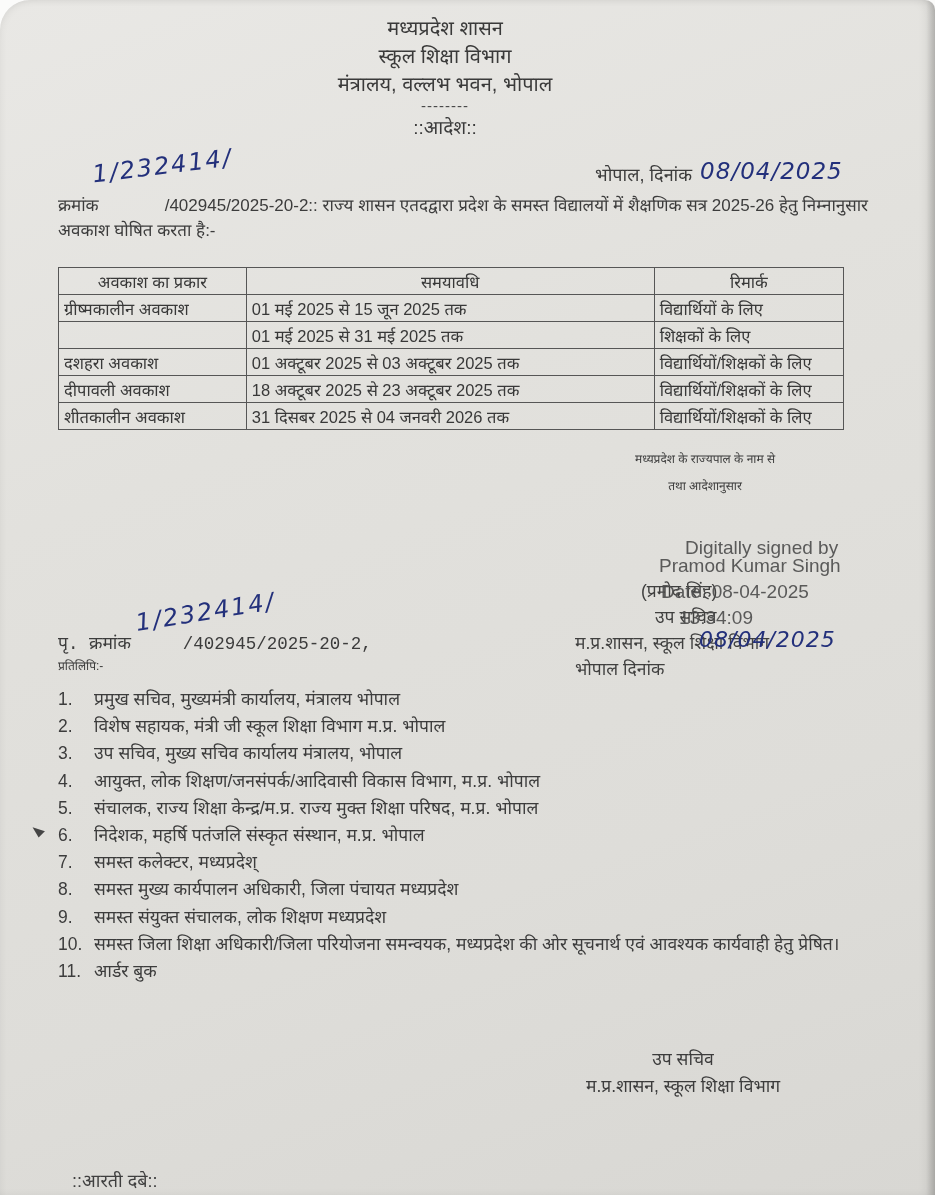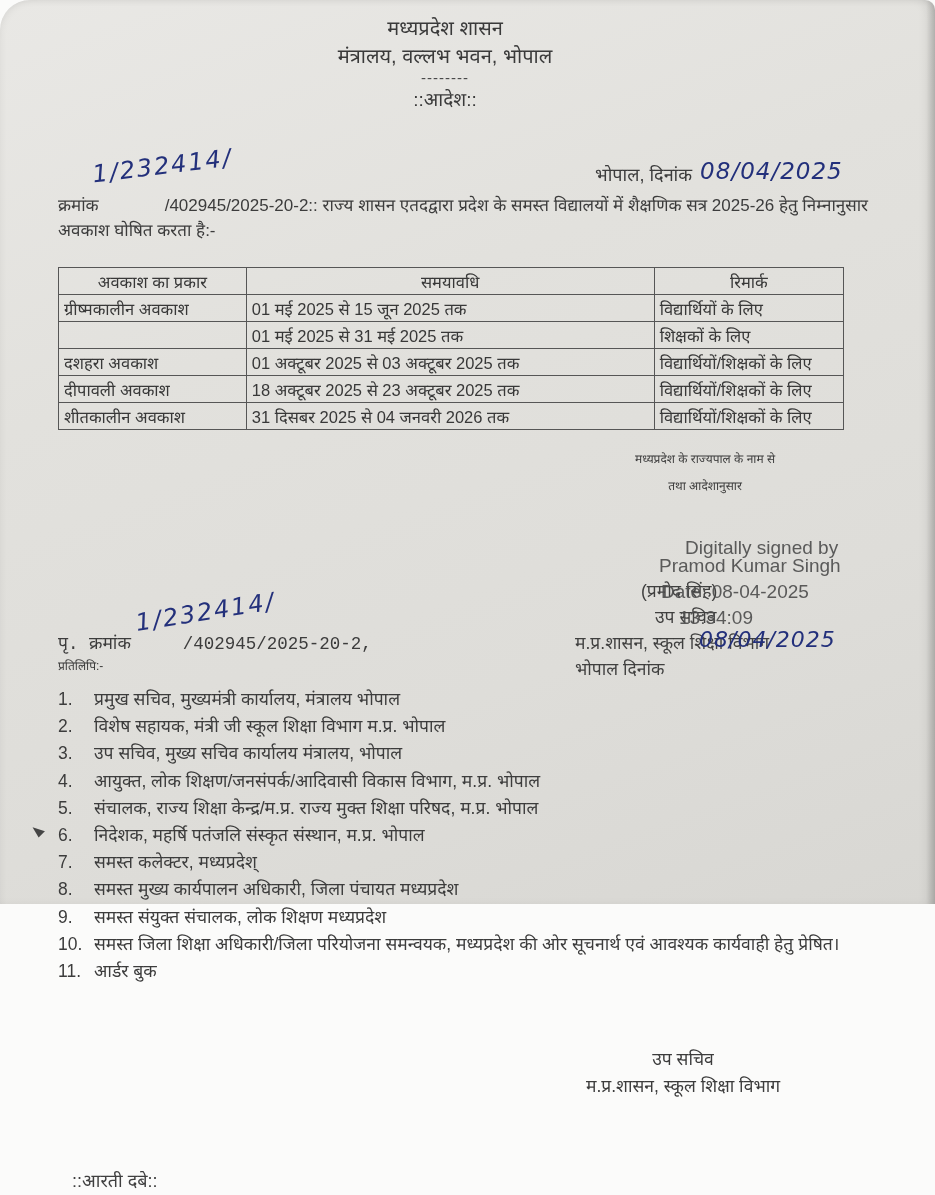--- a/index.html
+++ b/index.html
@@ -4,21 +4,21 @@
 <style>
   html,body{margin:0;padding:0;}
   body{
     width:935px;height:1195px;
     background:#fbfbfa;
     font-family:"Liberation Sans","DejaVu Sans",sans-serif;
     overflow:hidden;
     position:relative;
   }
   .paper{
-    position:absolute;left:0;top:0;width:935px;height:904px;
+    position:absolute;left:0;top:0;width:935px;height:1195px;
     background:linear-gradient(160deg,#e9e8e5 0%,#e2e1dd 35%,#deddd9 70%,#d8d7d3 100%);
     border-radius:30px 10px 0 0;
     box-shadow:inset -10px 0 14px -8px rgba(0,0,0,0.22),
                inset 4px 4px 10px -6px rgba(0,0,0,0.10);
     color:#3c3c3c;
   }
   .edge-strip{
     position:absolute;right:0;top:0;width:9px;height:100%;
     background:linear-gradient(90deg,rgba(0,0,0,0) 0%,rgba(0,0,0,0.10) 100%);
     border-radius:0 10px 0 0;
@@ -108,20 +108,21 @@
   }
 </style>
 </head>
 <body>
 
 <div class="paper">
   <div class="edge-strip"></div>
 
   <div class="doc-header">
     <div>मध्यप्रदेश शासन</div>
+    <div>स्कूल शिक्षा विभाग</div>
     <div>मंत्रालय, वल्लभ भवन, भोपाल</div>
     <div class="divider">--------</div>
     <div class="order-title">::आदेश::</div>
   </div>
 
   <div class="handwriting hw-top">1/232414/</div>
 
   <div class="place-date">
     <span>भोपाल, दिनांक</span><span class="handwriting hw-date">08/04/2025</span>
   </div>

